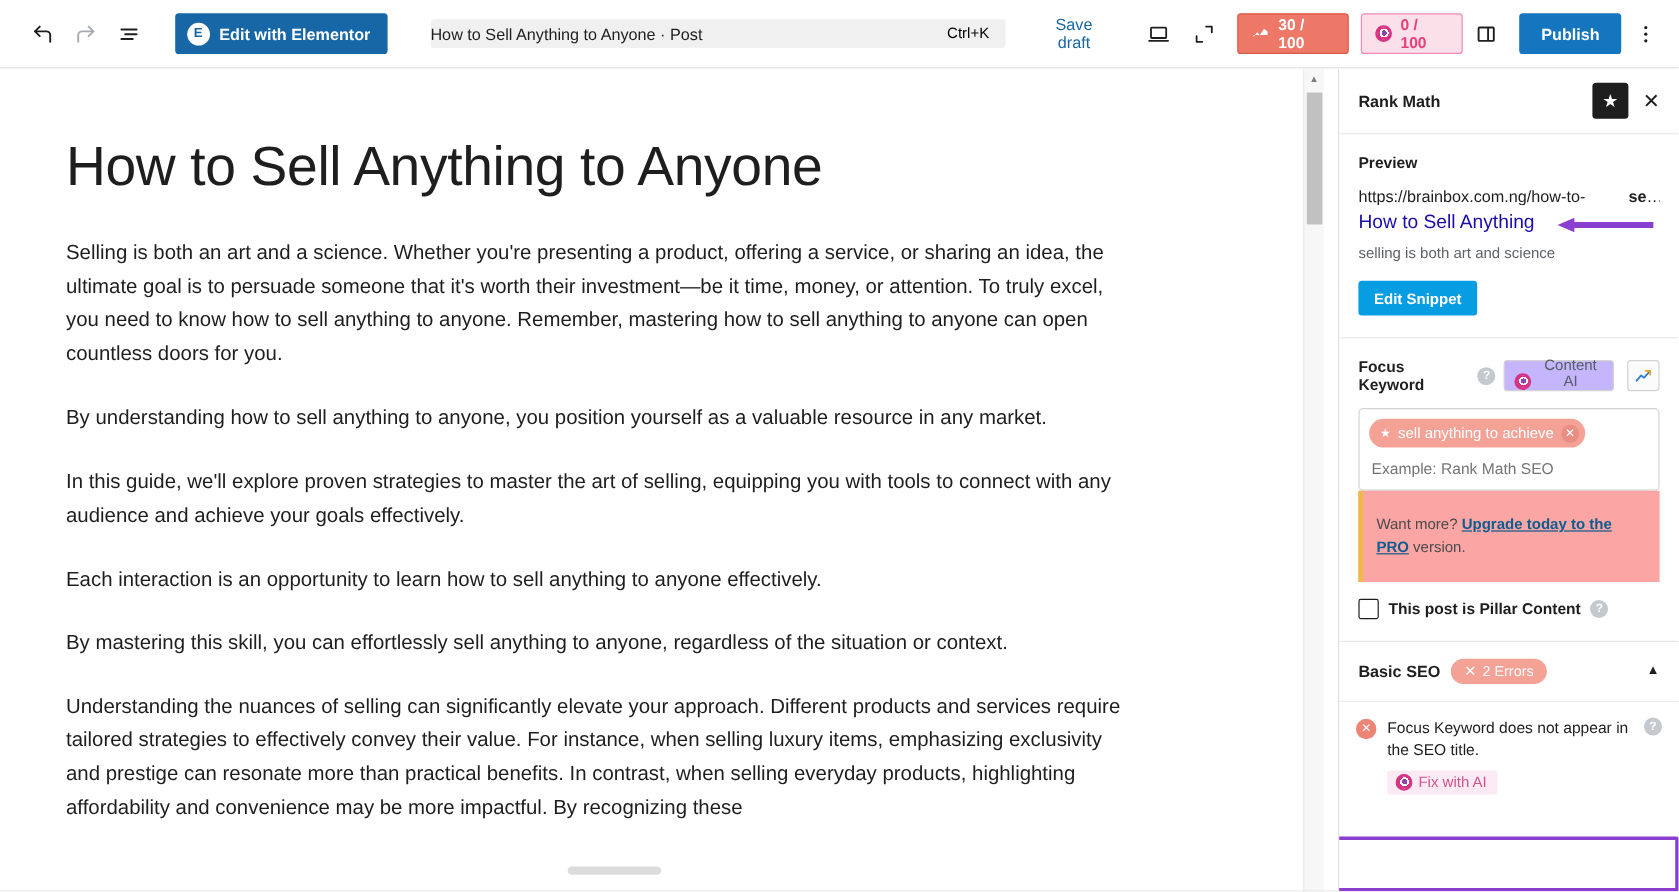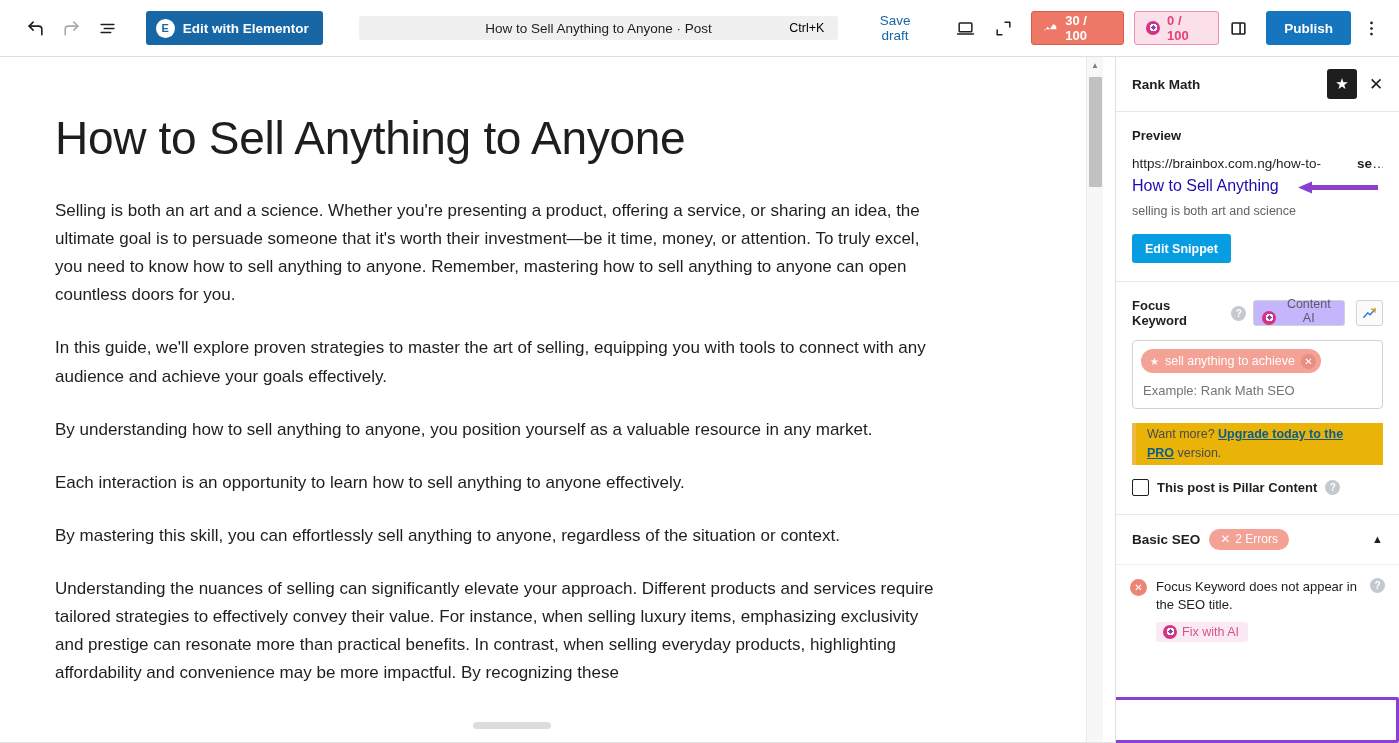--- a/index.html
+++ b/index.html
@@ -38,21 +38,21 @@
   }
   .elementor-badge {
     width: 19px; height: 19px; border-radius: 50%;
     background: #ffffff; color: #1766a6;
     display: flex; align-items: center; justify-content: center;
     font-size: 11px; font-weight: 700;
   }
   .cmd-bar {
     width: 481px; height: 24px; margin-left: 36px;
     background: #f0f0f0; border-radius: 3px;
-    display: flex; align-items: center; justify-content: center;
+    display: flex; align-items: center; 
     position: relative; cursor: pointer;
   }
   .cmd-title { font-size: 13.5px; color: #1e1e1e; }
   .cmd-shortcut {
     position: absolute; right: 14px;
     font-size: 12.5px; color: #000000;
   }
   .save-draft {
     margin-left: 26px; font-size: 13.5px; color: #1766a6;
     background: none; border: none; cursor: pointer;
@@ -217,22 +217,22 @@
     background: #e88e82; color: #ffffff;
     display: flex; align-items: center; justify-content: center;
     font-size: 10px; cursor: pointer;
   }
   .fk-input {
     display: block; width: 100%; border: none; outline: none;
     font-size: 13px; color: #8d8d8d; padding: 1px 2px;
     font-family: "Liberation Sans", sans-serif; background: transparent;
   }
   .upsell {
-    margin-top: 14px; padding: 2px 11px;
-    background: #eab308; border-left: 4px solid #f0b849;
+    padding: 19px 11px;
+    background: #fca5a5; border-left: 4px solid #f0b849;
     font-size: 12.5px; color: #4a4a4a; line-height: 1.5;
   }
   .upsell a { color: #0b5c8f; font-weight: 700; text-decoration: underline; }
   .pillar-row {
     display: flex; align-items: center; gap: 8px; margin-top: 14px;
   }
   .pillar-box {
     width: 17px; height: 17px; border: 1.5px solid #1e1e1e;
     background: #ffffff; border-radius: 2px; cursor: pointer; flex-shrink: 0;
   }
@@ -363,22 +363,22 @@
       </button>
     </div>
   </div>
 
   <div class="body-split">
 
     <div class="canvas-wrap">
       <div class="canvas">
         <h1 class="post-title">How to Sell Anything to Anyone</h1>
         <p class="post-para">Selling is both an art and a science. Whether you're presenting a product, offering a service, or sharing an idea, the ultimate goal is to persuade someone that it's worth their investment—be it time, money, or attention. To truly excel, you need to know how to sell anything to anyone. Remember, mastering how to sell anything to anyone can open countless doors for you.</p>
+        <p class="post-para">By understanding how to sell anything to anyone, you position yourself as a valuable resource in any market.</p>
         <p class="post-para">In this guide, we'll explore proven strategies to master the art of selling, equipping you with tools to connect with any audience and achieve your goals effectively.</p>
-        <p class="post-para">By understanding how to sell anything to anyone, you position yourself as a valuable resource in any market.</p>
         <p class="post-para">Each interaction is an opportunity to learn how to sell anything to anyone effectively.</p>
         <p class="post-para">By mastering this skill, you can effortlessly sell anything to anyone, regardless of the situation or context.</p>
         <p class="post-para">Understanding the nuances of selling can significantly elevate your approach. Different products and services require tailored strategies to effectively convey their value. For instance, when selling luxury items, emphasizing exclusivity and prestige can resonate more than practical benefits. In contrast, when selling everyday products, highlighting affordability and convenience may be more impactful. By recognizing these</p>
       </div>
 
       <div class="vscroll">
         <div class="arrow">▲</div>
         <div class="thumb"></div>
       </div>
 

